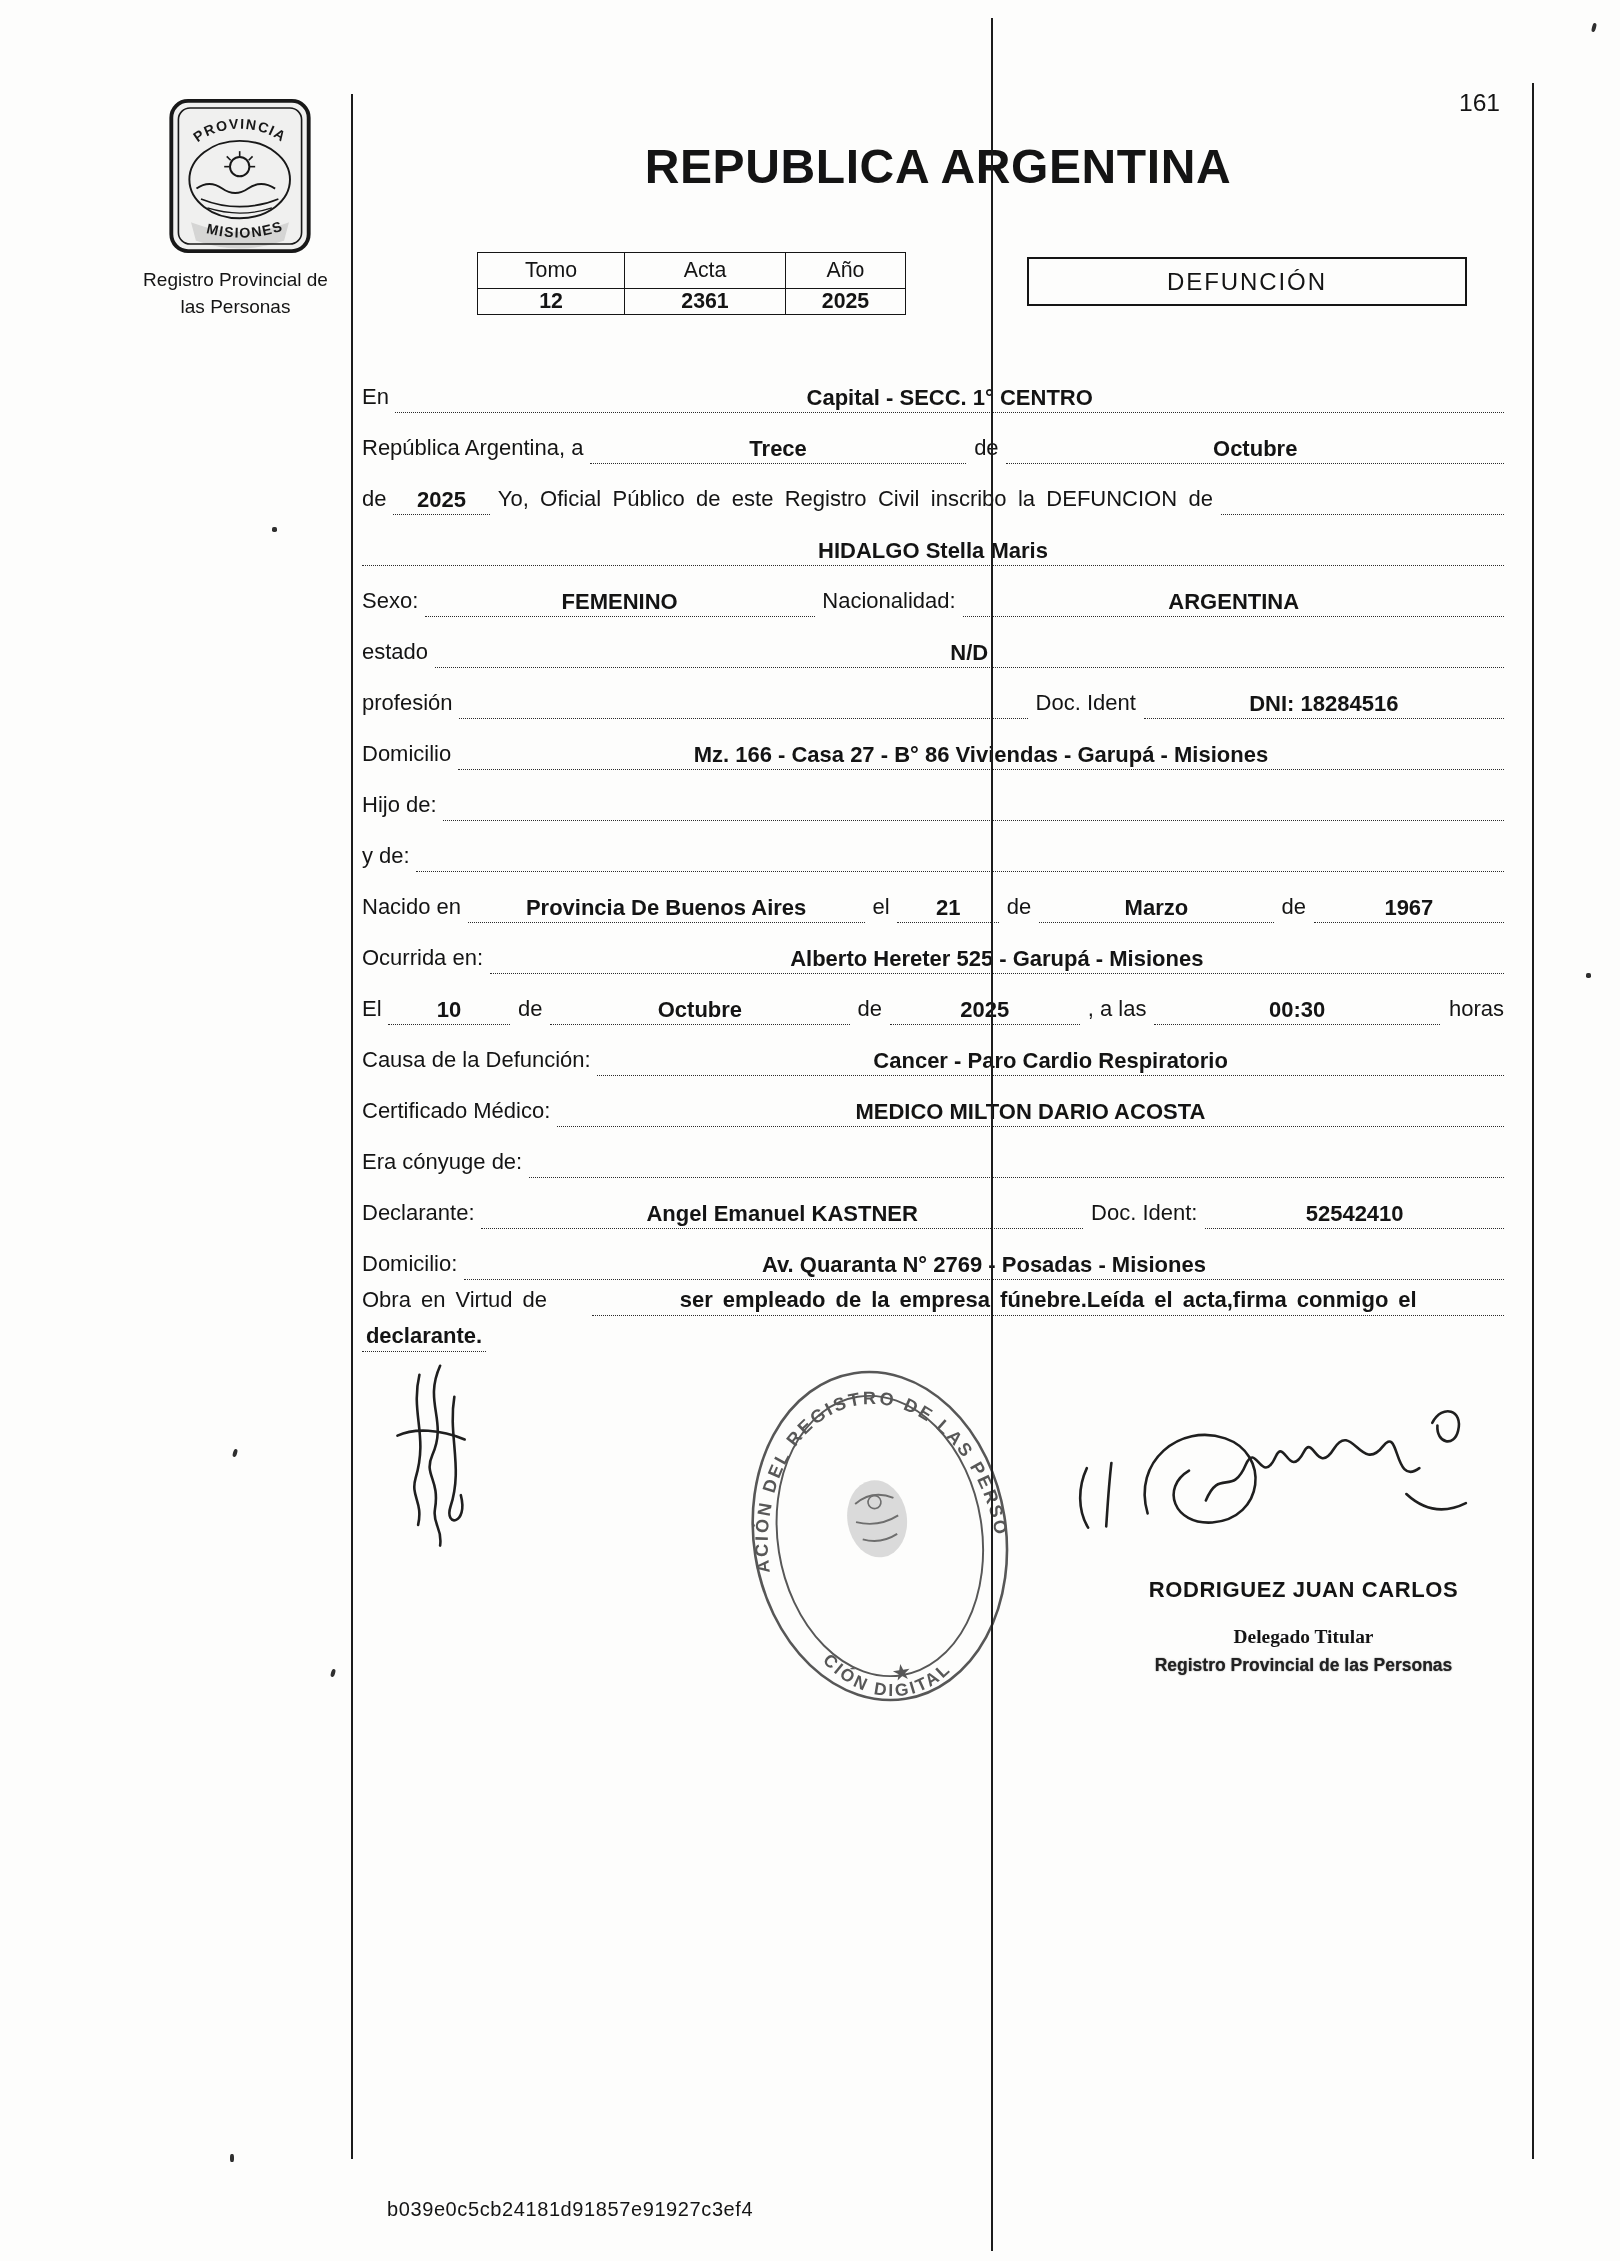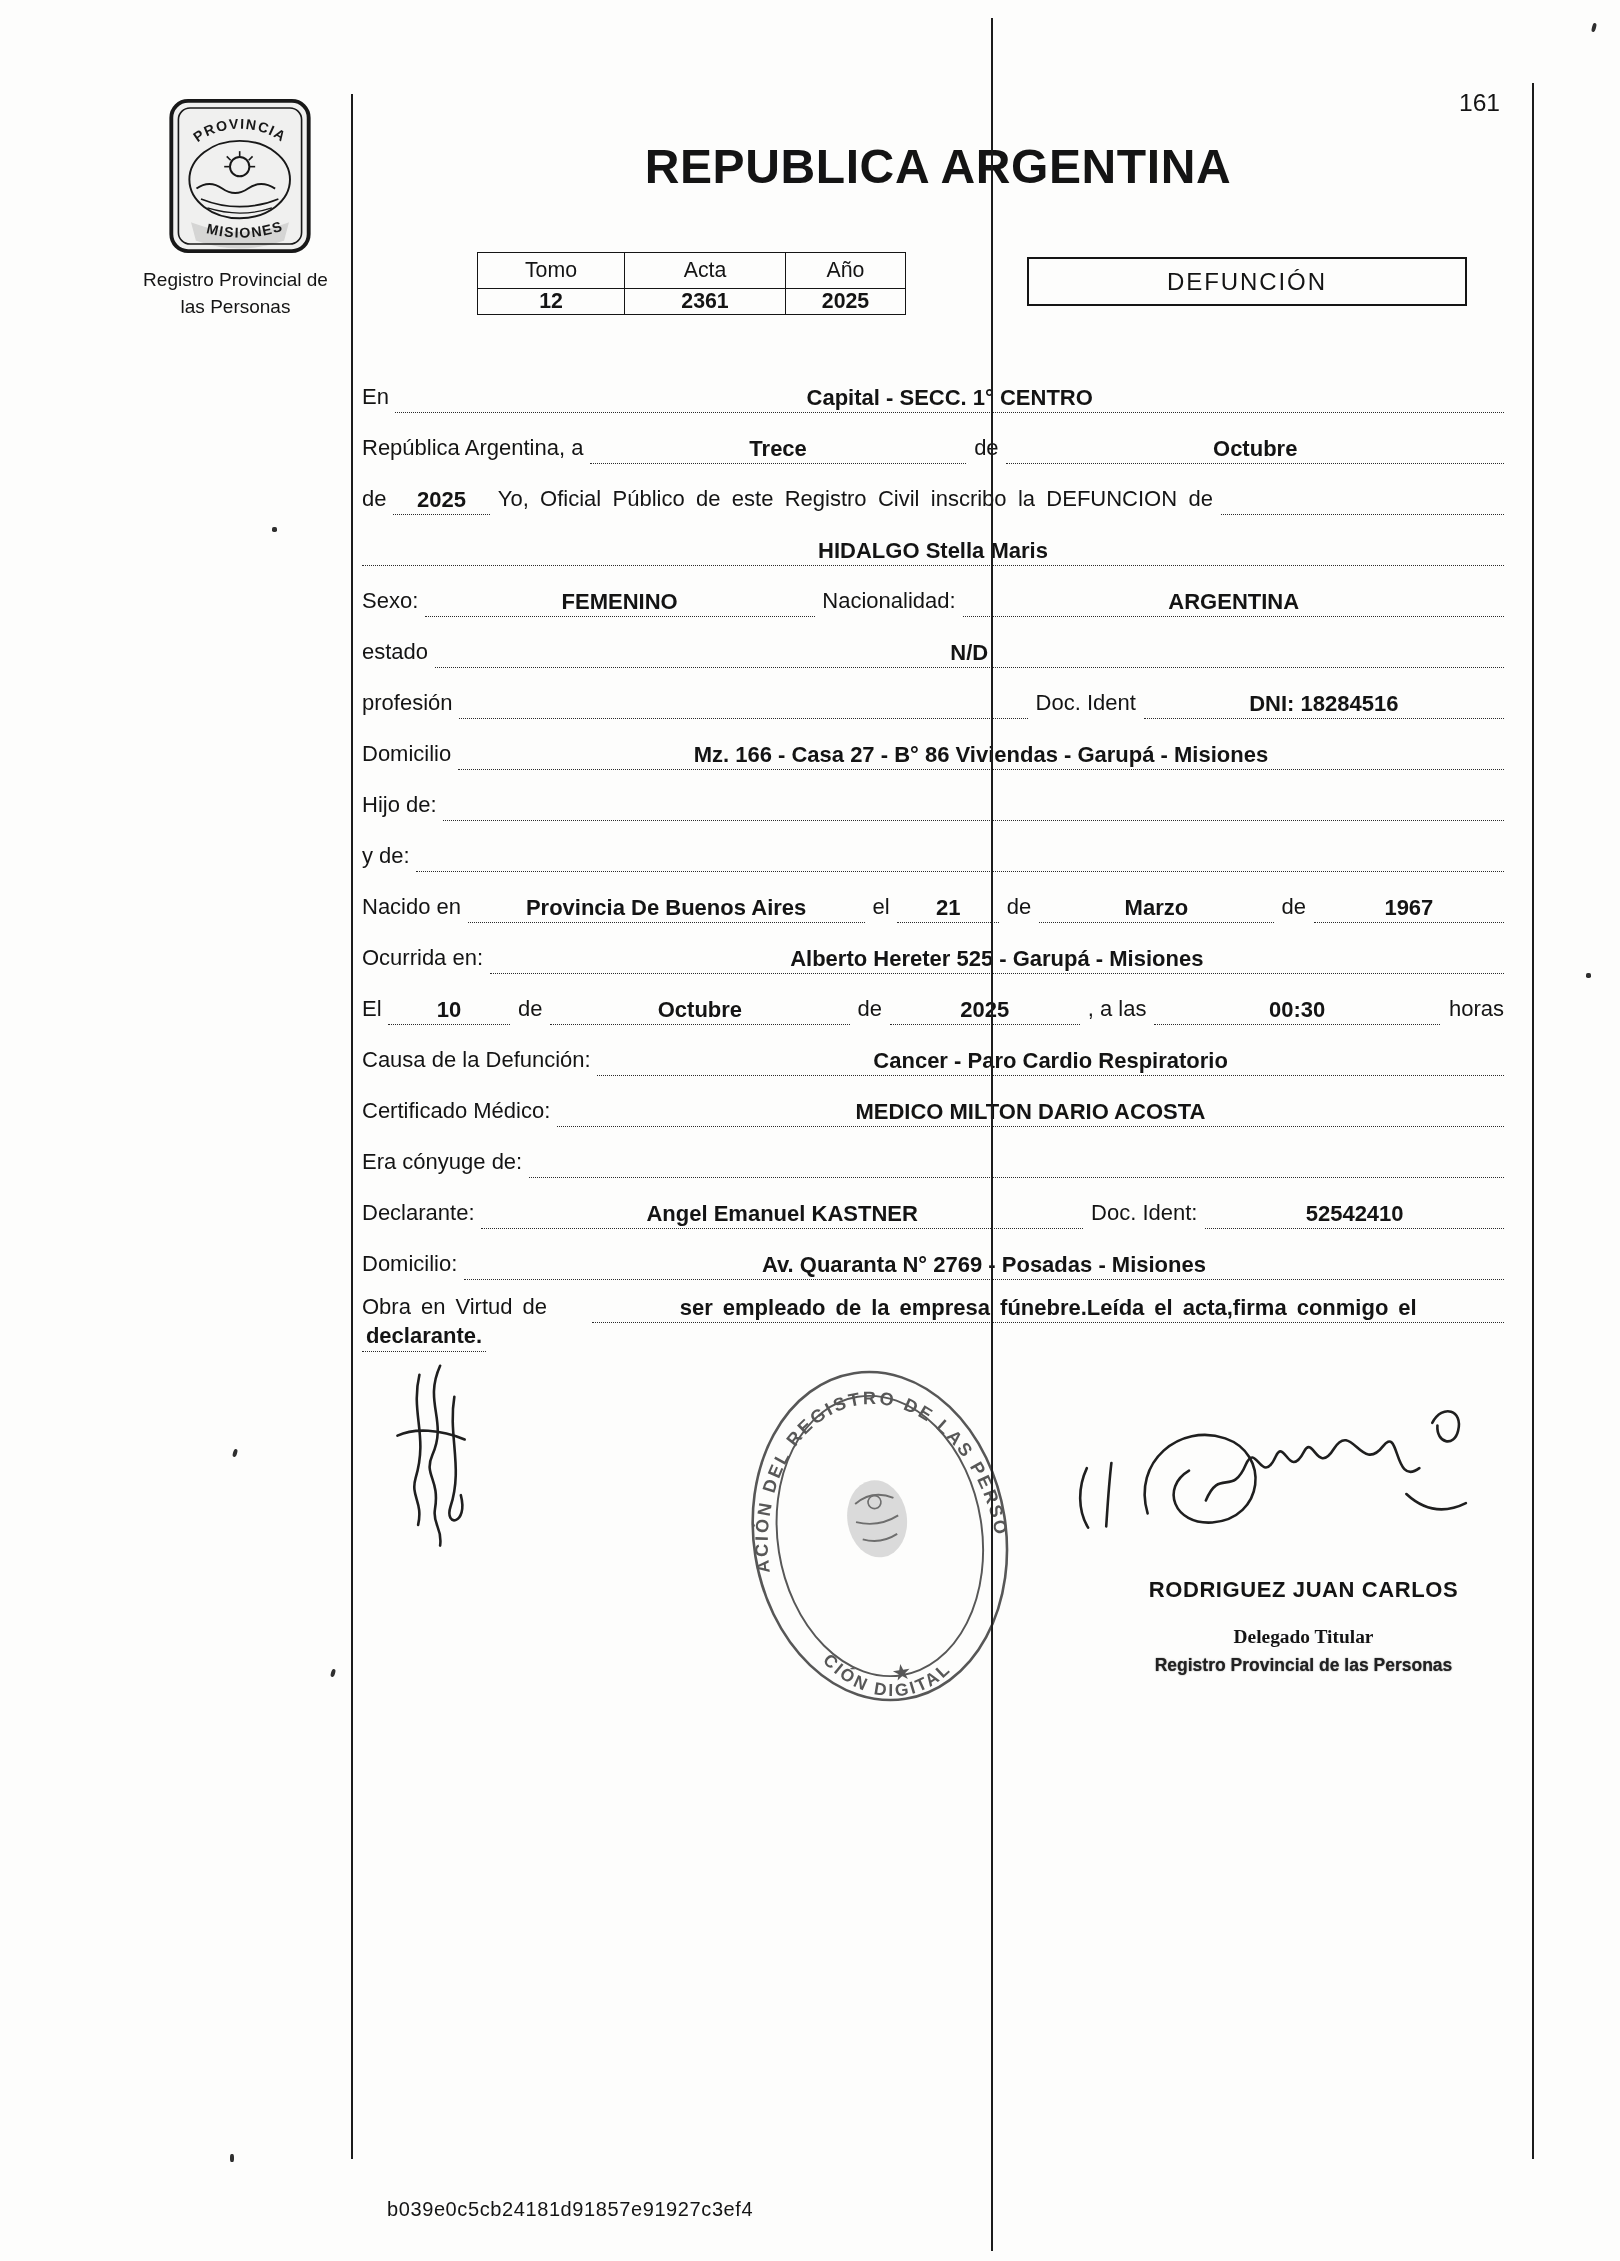--- a/index.html
+++ b/index.html
@@ -50,21 +50,21 @@
   .lbl { white-space: nowrap; padding: 0 6.5px 2.6px 0; }
   .sep { white-space: nowrap; padding: 0 7.8px 2.6px; }
   .suffix { white-space: nowrap; padding: 0 0 2.6px 9px; }
   .fill {
     border-bottom: 1.9px dotted #2b2b2b; text-align: center; font-weight: bold;
     padding: 0 6.5px 1.9px; min-width: 39px; line-height: 1.15; white-space: nowrap;
     overflow: visible;
   }
   .grow { flex: 1 1 0; }
 
-  .obra-line1 { display: flex; align-items: flex-end; height: 43px; word-spacing: 3.9px; gap: 39px; }
+  .obra-line1 { display: flex; align-items: center; height: 43px; word-spacing: 3.9px; gap: 39px; }
   .obra-line2 { display: flex; align-items: flex-start; height: 38px; }
   .obra-val { font-weight: bold; border-bottom: 1.9px dotted #2b2b2b; padding: 0 3.9px 1.9px; }
 
   .sig-left   { position: absolute; left: 378px;  top: 1358px; z-index: 6; }
   .stamp-wrap { position: absolute; left: 741px; top: 1358px; z-index: 6; transform: rotate(-9deg); }
   .sig-right  { position: absolute; left: 1070px; top: 1384px; z-index: 6; }
 
   .signer {
     position: absolute; left: 1119px; top: 1577px; width: 369px;
     text-align: center; z-index: 7;

